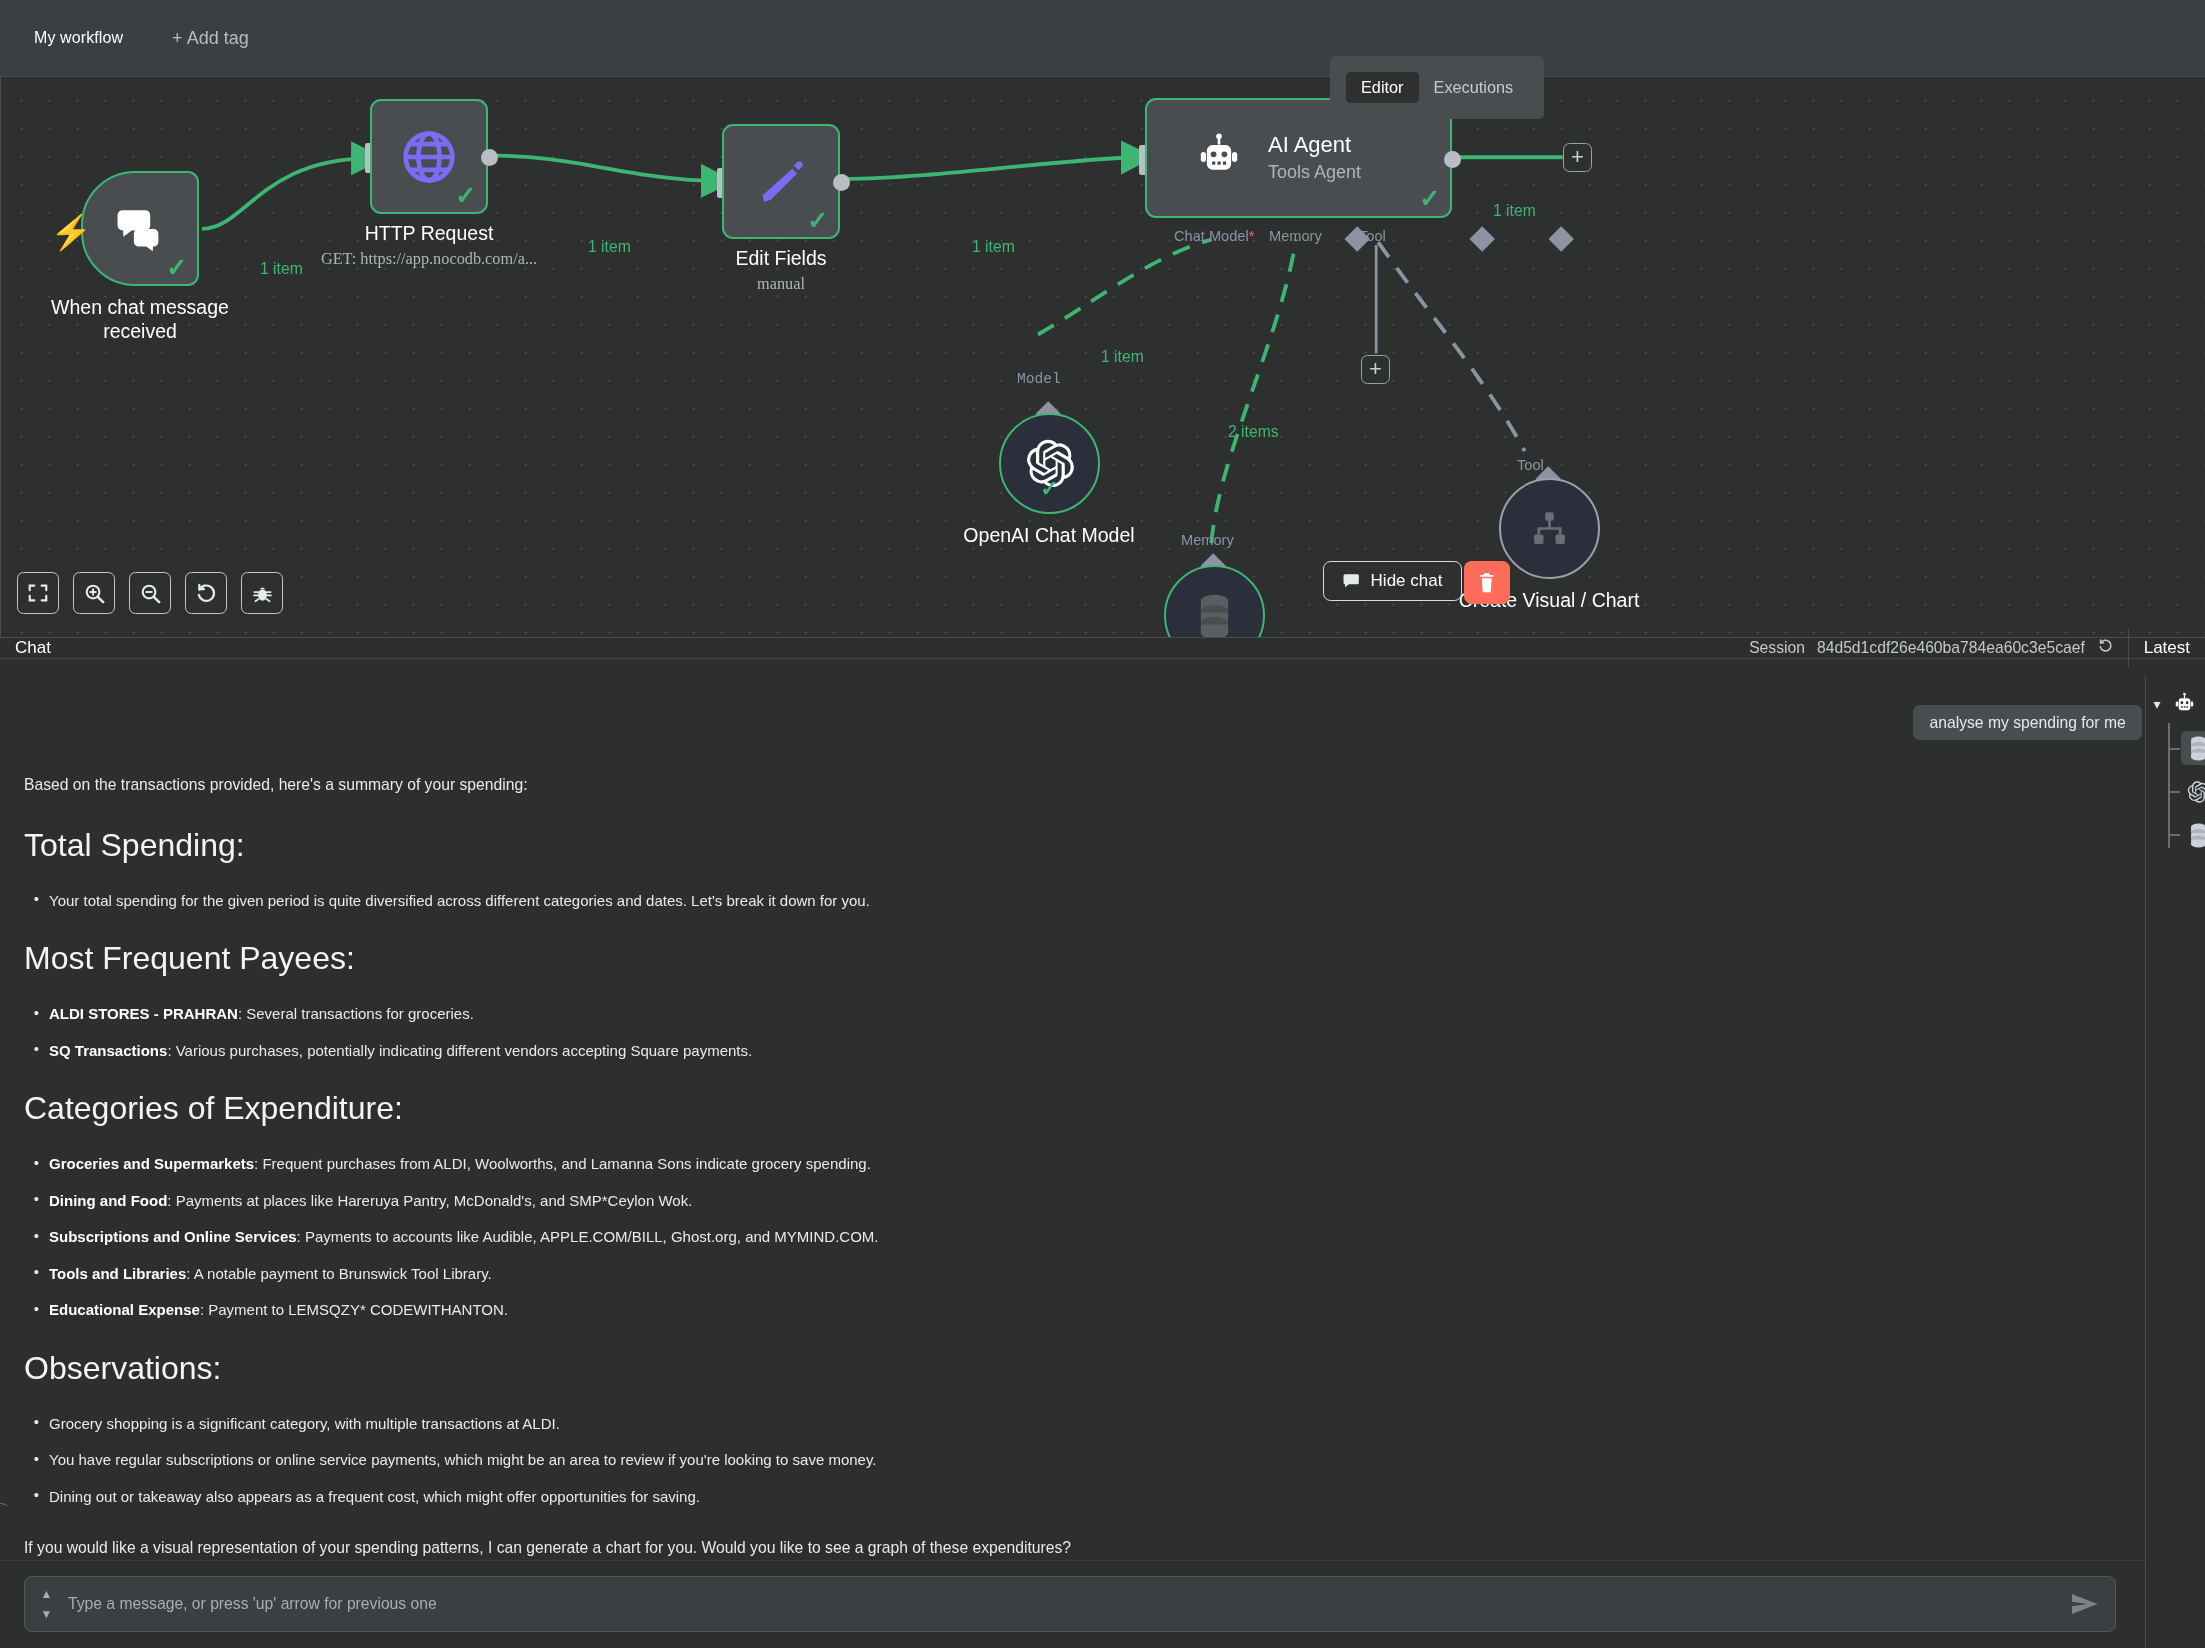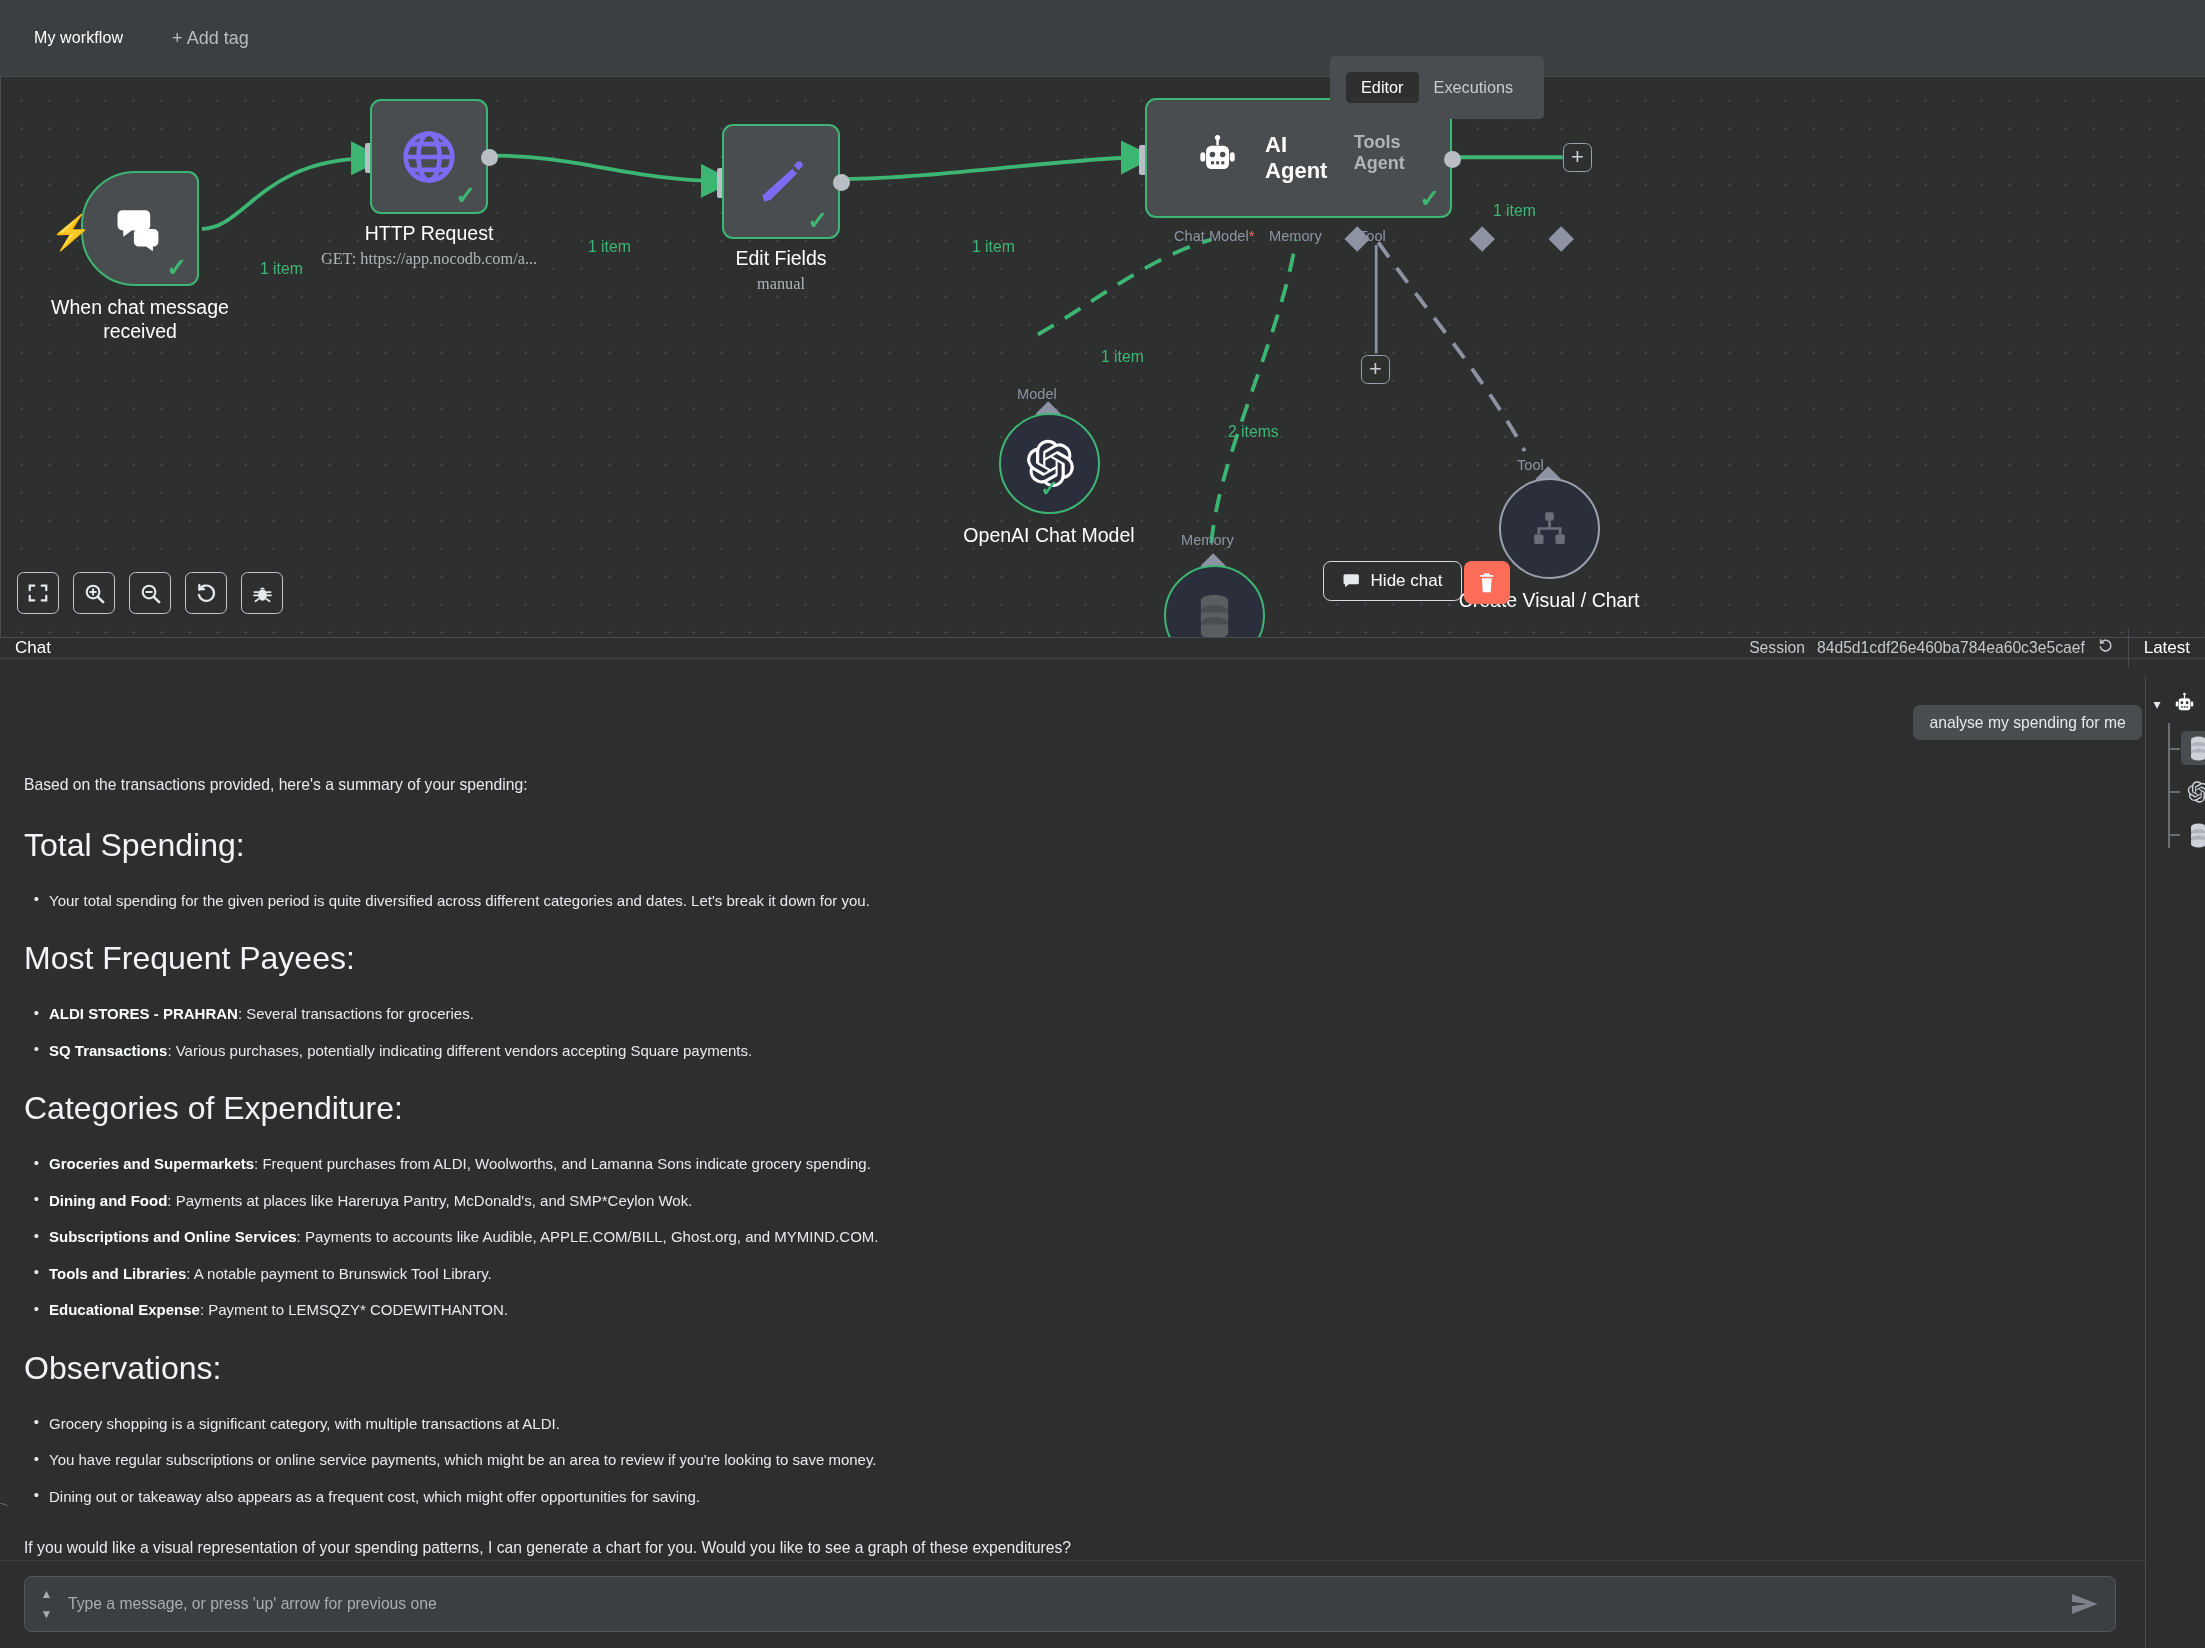--- a/index.html
+++ b/index.html
@@ -292,21 +292,21 @@
         <rect x="11.4" y="2.2" width="1.2" height="3.6" fill="#ffffff"></rect>
         <circle cx="12" cy="2" r="1.3" fill="#ffffff"></circle>
         <rect x="3.6" y="9.2" width="2.4" height="4.6" rx="1.2" fill="#ffffff"></rect>
         <rect x="18" y="9.2" width="2.4" height="4.6" rx="1.2" fill="#ffffff"></rect>
         <circle cx="9.5" cy="10.3" r="1.35" fill="#4a4d4f"></circle>
         <circle cx="14.5" cy="10.3" r="1.35" fill="#4a4d4f"></circle>
         <rect x="8.8" y="13.6" width="1.5" height="1.5" fill="#4a4d4f"></rect>
         <rect x="11.3" y="13.6" width="1.5" height="1.5" fill="#4a4d4f"></rect>
         <rect x="13.8" y="13.6" width="1.5" height="1.5" fill="#4a4d4f"></rect>
       </svg>
-      <div style="display:flex; flex-direction:row; gap:4.3px;font-weight:bold;">
+      <div style="display:flex; flex-direction:column; gap:4.3px;">
         <span style="color:#ffffff; font-size:22px;">AI Agent</span>
         <span style="color:#b0b4b8; font-size:18px;">Tools Agent</span>
       </div>
       <span class="ncheck">✓</span>
     </div>
     <div class="port" style="left:299px; top:53px;"></div>
 
     <div class="diamond" style="left:203px; top:132px;"></div>
     <div class="diamond" style="left:328px; top:132px;"></div>
     <div class="diamond" style="left:407px; top:132px;"></div>
@@ -321,21 +321,21 @@
   <div class="item-caption" style="left:259px; top:183px;">1 item</div>
   <div class="item-caption" style="left:587px; top:161px;">1 item</div>
   <div class="item-caption" style="left:971px; top:161px;">1 item</div>
   <div class="item-caption" style="left:1492px; top:125px;">1 item</div>
   <div class="item-caption" style="left:1100px; top:271px;">1 item</div>
   <div class="item-caption" style="left:1227px; top:346px;">2 items</div>
 
   <div class="plusbtn" style="left:1562px; top:66px;">+</div>
   <div class="plusbtn" style="left:1360px; top:278px;">+</div>
 
-  <div class="conn-caption" style="left:1016px; top:309px;">Model</div>
+  <div class="conn-caption" style="left:1016px; top:294px;font-family:Liberation Mono, monospace;">Model</div>
   <div class="conn-caption" style="left:1180px; top:455px;">Memory</div>
   <div class="conn-caption" style="left:1516px; top:380px;">Tool</div>
 
   <div class="node" style="left:998px; top:336px;">
     <div class="diamond" style="left:40px; top:-7.6px;"></div>
     <div class="roundnode rn-green" style="left:0; top:0; width:101px; height:101px;">
       <svg width="53" height="53" viewBox="0 0 24 24">
         <path fill="#ffffff" d="M21.6 10a5.3 5.3 0 0 0-.46-4.4 5.4 5.4 0 0 0-5.8-2.6A5.4 5.4 0 0 0 6.2 4.9a5.3 5.3 0 0 0-3.6 2.6 5.4 5.4 0 0 0 .67 6.4 5.3 5.3 0 0 0 .46 4.4 5.4 5.4 0 0 0 5.8 2.6 5.4 5.4 0 0 0 9.14-1.9 5.3 5.3 0 0 0 3.6-2.6 5.4 5.4 0 0 0-.67-6.4zm-8.1 11.3a4 4 0 0 1-2.57-.93l.13-.07 4.27-2.46a.7.7 0 0 0 .35-.6v-6l1.8 1.05v4.98a4 4 0 0 1-3.98 4.03zM4.9 17.6a4 4 0 0 1-.48-2.7l.13.08 4.27 2.46a.7.7 0 0 0 .7 0l5.22-3v2.08l-4.33 2.5a4 4 0 0 1-5.5-1.42zM3.8 8.3a4 4 0 0 1 2.1-1.76v5.07a.7.7 0 0 0 .35.6l5.2 3-1.8 1.05L5.3 13.8a4 4 0 0 1-1.5-5.5zm14.83 3.45-5.22-3 1.8-1.04 4.33 2.5a4 4 0 0 1-.62 7.22v-5.07a.7.7 0 0 0-.3-.6zm1.8-2.7-.13-.08-4.26-2.47a.7.7 0 0 0-.7 0l-5.22 3V7.4l4.33-2.5a4 4 0 0 1 5.98 4.14zM9.14 12.7 7.34 11.7V6.72a4 4 0 0 1 6.56-3.07l-.13.07L9.5 6.18a.7.7 0 0 0-.35.6zm.98-2.1 2.33-1.34 2.33 1.34v2.7l-2.33 1.34-2.33-1.35z"></path>
       </svg>
       <span class="ncheck" style="right:auto; bottom:12px; font-size:22px;">✓</span>

